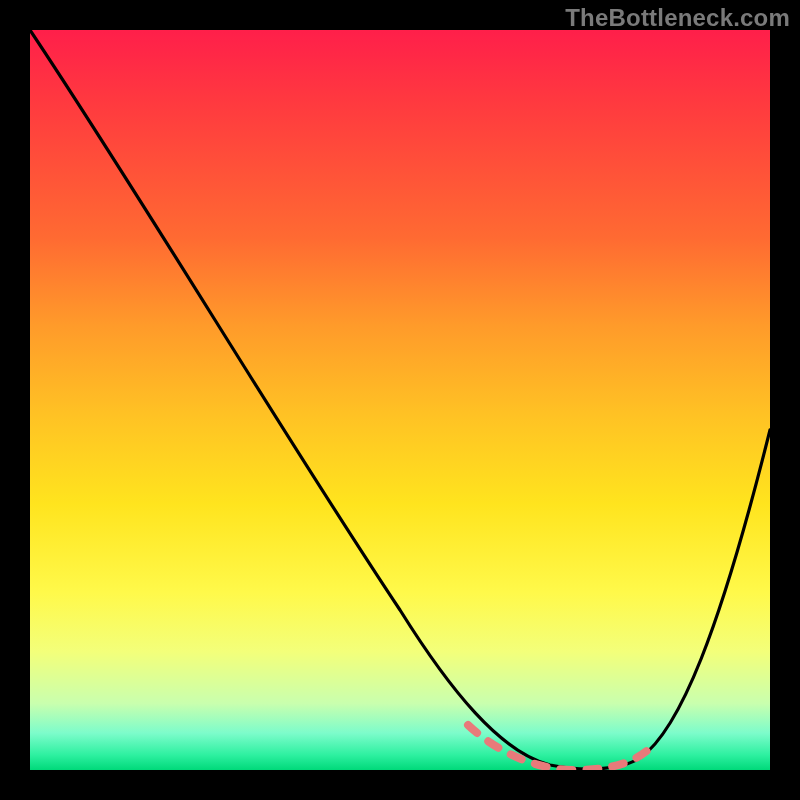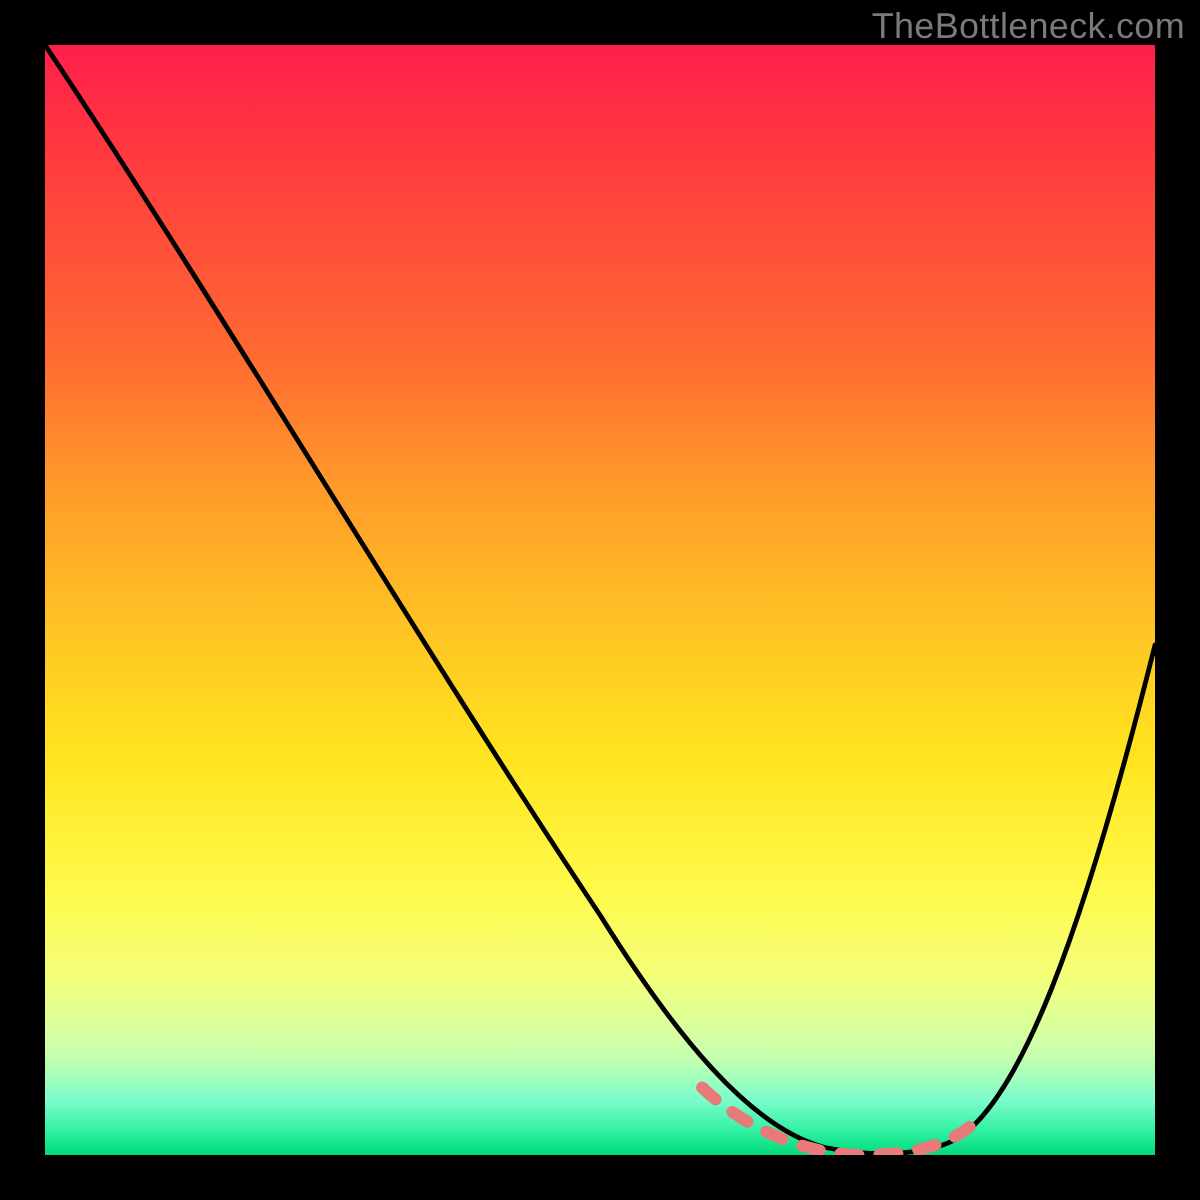--- a/index.html
+++ b/index.html
@@ -16,21 +16,21 @@
     width: 800px;
     height: 800px;
     background: #000;
   }
   .attribution {
     position: absolute;
     top: 4px;
     right: 10px;
     color: #7a7a7a;
     font-size: 24px;
-    font-weight: 400;
+    font-weight: 700;
     letter-spacing: 0.2px;
     z-index: 5;
   }
   .plot {
     position: absolute;
     left: 30px;
     top: 30px;
     width: 740px;
     height: 740px;
     overflow: hidden;

